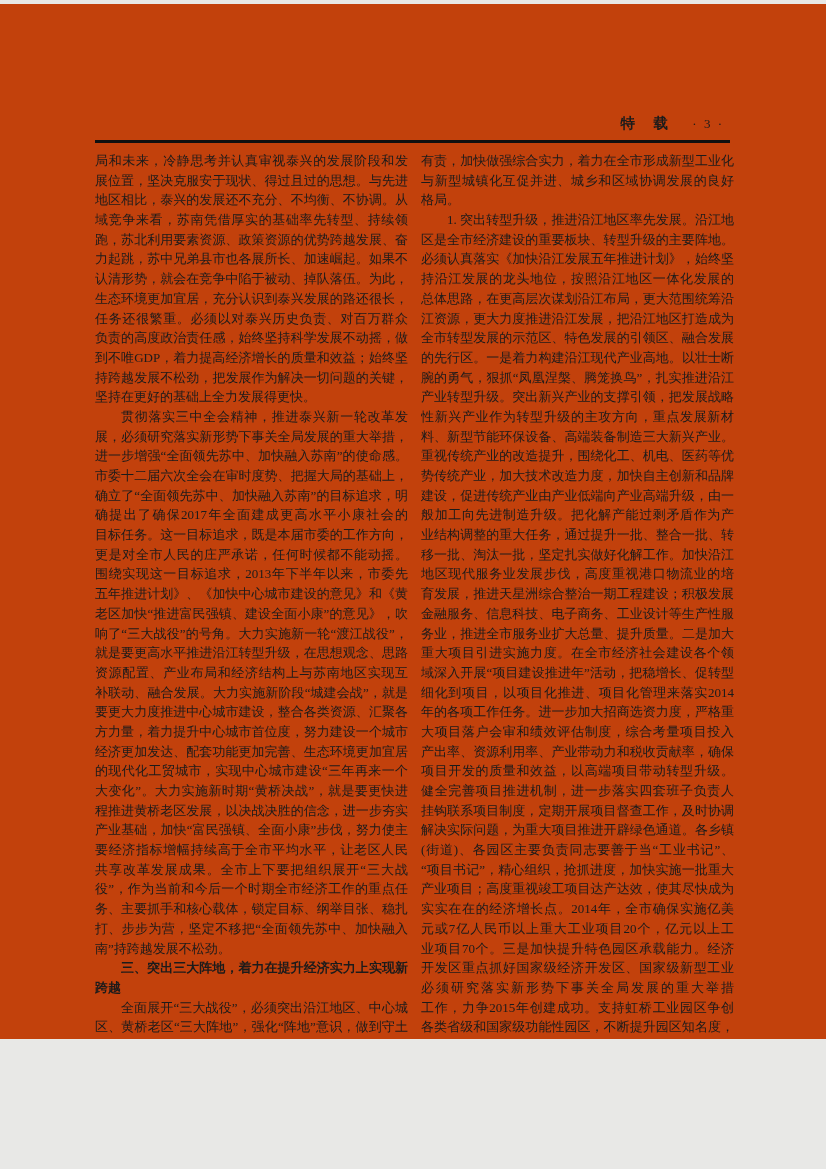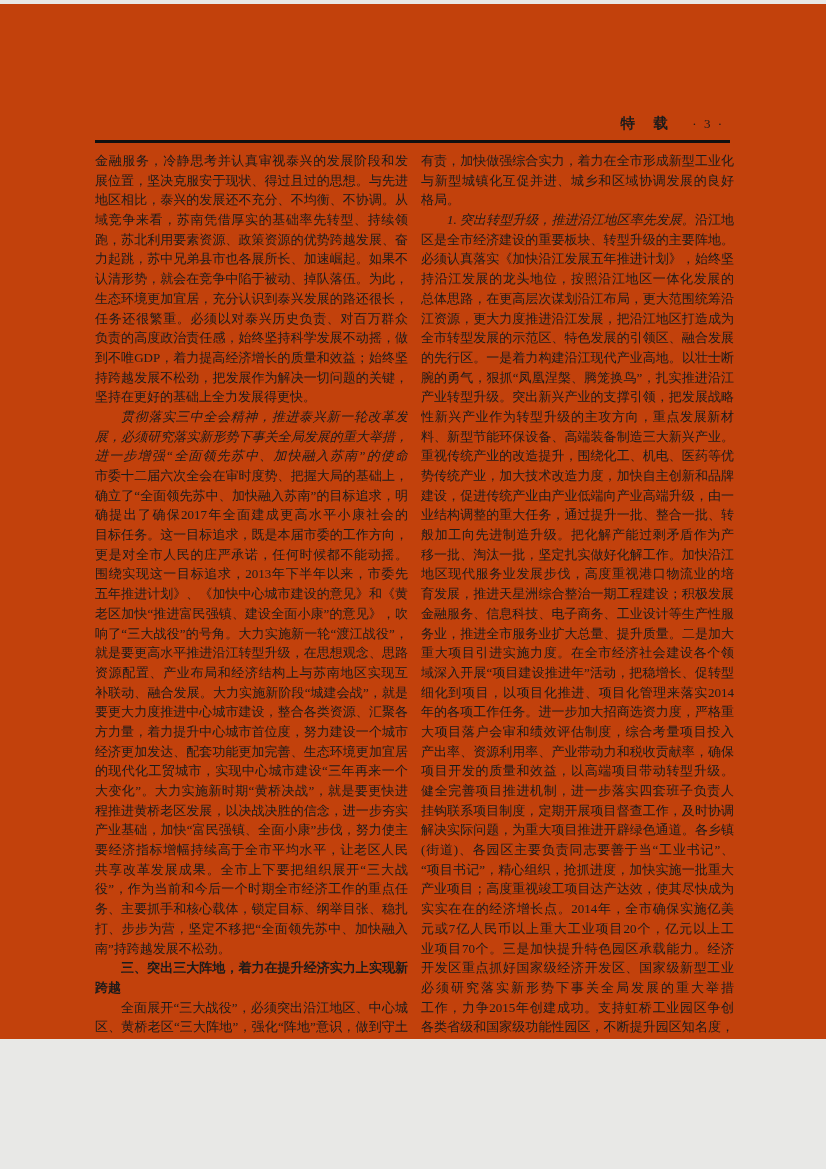--- a/index.html
+++ b/index.html
@@ -35,35 +35,35 @@
   .line {
     box-sizing:border-box;
     width:100%; height:19.7px; line-height:19.7px;
     font-size:13px;
     text-align:justify; text-align-last:justify;
     white-space:normal; overflow:hidden;
   }
   .line.end { text-align-last:left; }
   .line.indent { padding-left:26px; }
   .seg-r { }
-  .seg-k { font-style:italic; }
+  .seg-k { }
   .seg-b { font-weight:normal; font-family:"Liberation Sans", sans-serif; }
   .seg-h { font-weight:bold; font-family:"Liberation Sans", sans-serif; }
 </style>
 </head>
 <body>
 
 <div id="page">
   <div id="header">
     <span id="section-title">特　载</span>
     <span id="page-number">· 3 ·</span>
   </div>
   <div id="header-rule"></div>
   <div id="col-left" class="column">
-      <div class="line"><span class="seg-r">金融服务，冷静思考并认真审视泰兴的发展阶段和发</span></div>
+      <div class="line"><span class="seg-r">局和未来，冷静思考并认真审视泰兴的发展阶段和发</span></div>
       <div class="line"><span class="seg-r">展位置，坚决克服安于现状、得过且过的思想。与先进</span></div>
       <div class="line"><span class="seg-r">地区相比，泰兴的发展还不充分、不均衡、不协调。从区</span></div>
       <div class="line"><span class="seg-r">域竞争来看，苏南凭借厚实的基础率先转型、持续领</span></div>
       <div class="line"><span class="seg-r">跑，苏北利用要素资源、政策资源的优势跨越发展、奋</span></div>
       <div class="line"><span class="seg-r">力起跳，苏中兄弟县市也各展所长、加速崛起。如果不</span></div>
       <div class="line"><span class="seg-r">认清形势，就会在竞争中陷于被动、掉队落伍。为此，要</span></div>
       <div class="line"><span class="seg-r">生态环境更加宜居，充分认识到泰兴发展的路还很长，</span></div>
       <div class="line"><span class="seg-r">任务还很繁重。必须以对泰兴历史负责、对百万群众</span></div>
       <div class="line"><span class="seg-r">负责的高度政治责任感，始终坚持科学发展不动摇，做</span></div>
       <div class="line"><span class="seg-r">到不唯GDP，着力提高经济增长的质量和效益；始终坚</span></div>
@@ -114,22 +114,22 @@
       <div class="line"><span class="seg-r">江资源，更大力度推进沿江发展，把沿江地区打造成为</span></div>
       <div class="line"><span class="seg-r">全市转型发展的示范区、特色发展的引领区、融合发展</span></div>
       <div class="line"><span class="seg-r">的先行区。</span><span class="seg-b">一是着力构建沿江现代产业高地。</span><span class="seg-r">以壮士断</span></div>
       <div class="line"><span class="seg-r">腕的勇气，狠抓“凤凰涅槃、腾笼换鸟”，扎实推进沿江</span></div>
       <div class="line"><span class="seg-r">产业转型升级。突出新兴产业的支撑引领，把发展战略</span></div>
       <div class="line"><span class="seg-r">性新兴产业作为转型升级的主攻方向，重点发展新材</span></div>
       <div class="line"><span class="seg-r">料、新型节能环保设备、高端装备制造三大新兴产业。</span></div>
       <div class="line"><span class="seg-r">重视传统产业的改造提升，围绕化工、机电、医药等优</span></div>
       <div class="line"><span class="seg-r">势传统产业，加大技术改造力度，加快自主创新和品牌</span></div>
       <div class="line"><span class="seg-r">建设，促进传统产业由产业低端向产业高端升级，由一</span></div>
+      <div class="line"><span class="seg-r">般加工向先进制造升级。把化解产能过剩矛盾作为产</span></div>
       <div class="line"><span class="seg-r">业结构调整的重大任务，通过提升一批、整合一批、转</span></div>
-      <div class="line"><span class="seg-r">般加工向先进制造升级。把化解产能过剩矛盾作为产</span></div>
       <div class="line"><span class="seg-r">移一批、淘汰一批，坚定扎实做好化解工作。加快沿江</span></div>
       <div class="line"><span class="seg-r">地区现代服务业发展步伐，高度重视港口物流业的培</span></div>
       <div class="line"><span class="seg-r">育发展，推进天星洲综合整治一期工程建设；积极发展</span></div>
       <div class="line"><span class="seg-r">金融服务、信息科技、电子商务、工业设计等生产性服</span></div>
       <div class="line"><span class="seg-r">务业，推进全市服务业扩大总量、提升质量。</span><span class="seg-b">二是加大</span></div>
       <div class="line"><span class="seg-b">重大项目引进实施力度。</span><span class="seg-r">在全市经济社会建设各个领</span></div>
       <div class="line"><span class="seg-r">域深入开展“项目建设推进年”活动，把稳增长、促转型</span></div>
       <div class="line"><span class="seg-r">细化到项目，以项目化推进、项目化管理来落实2014</span></div>
       <div class="line"><span class="seg-r">年的各项工作任务。进一步加大招商选资力度，严格重</span></div>
       <div class="line"><span class="seg-r">大项目落户会审和绩效评估制度，综合考量项目投入</span></div>

